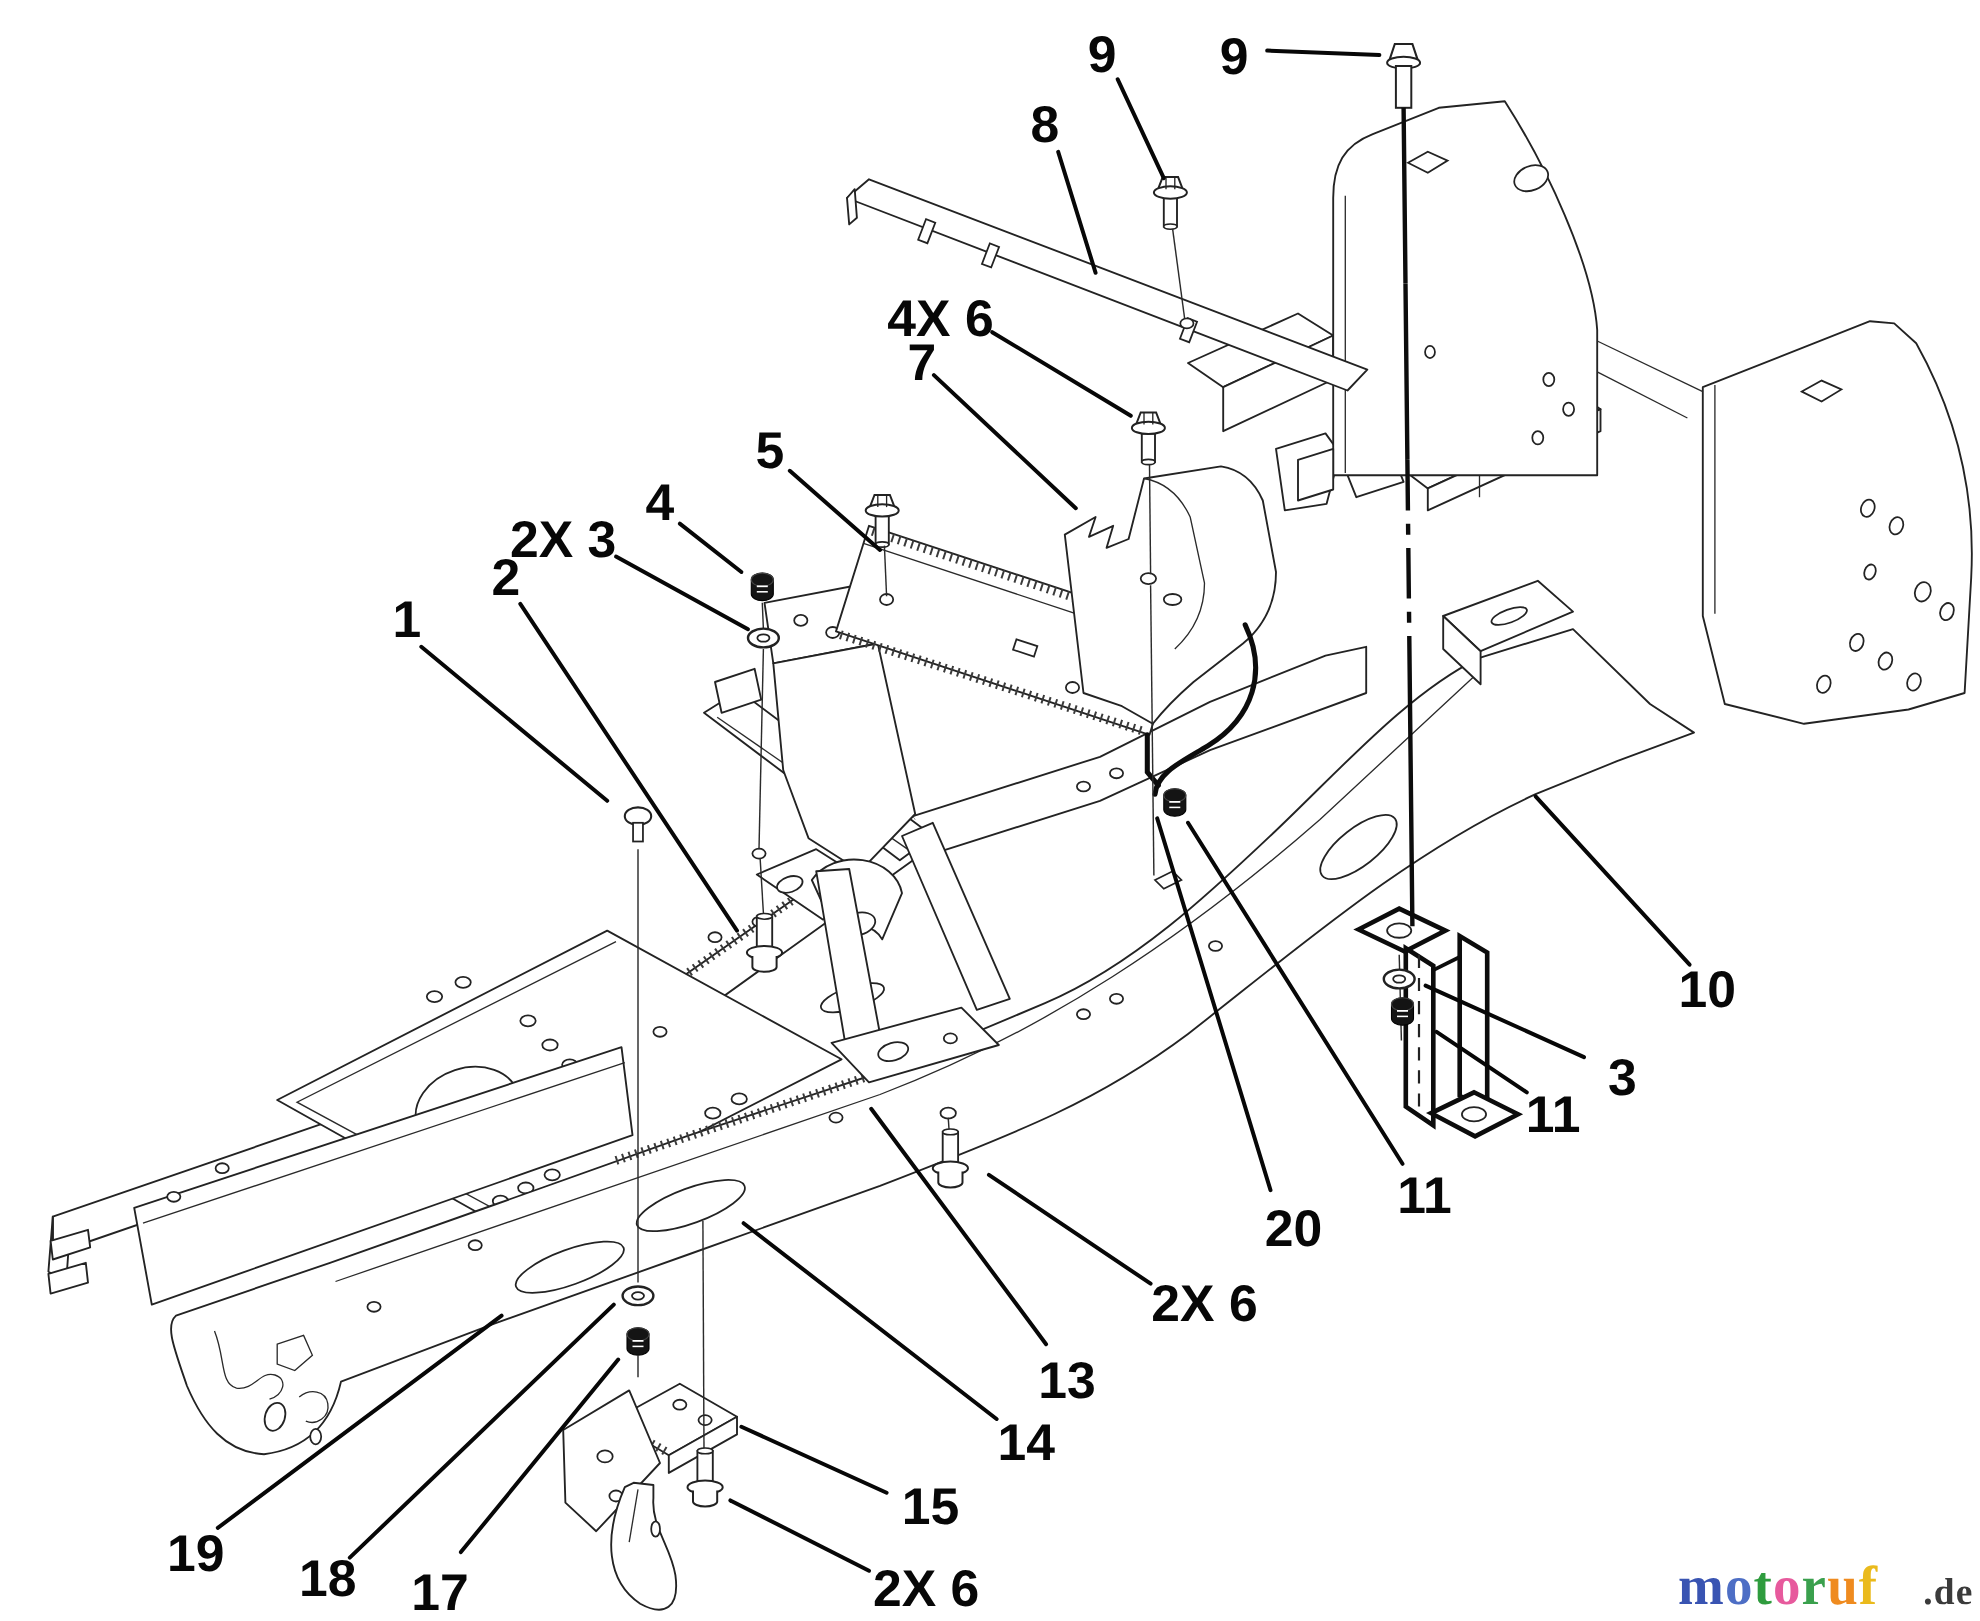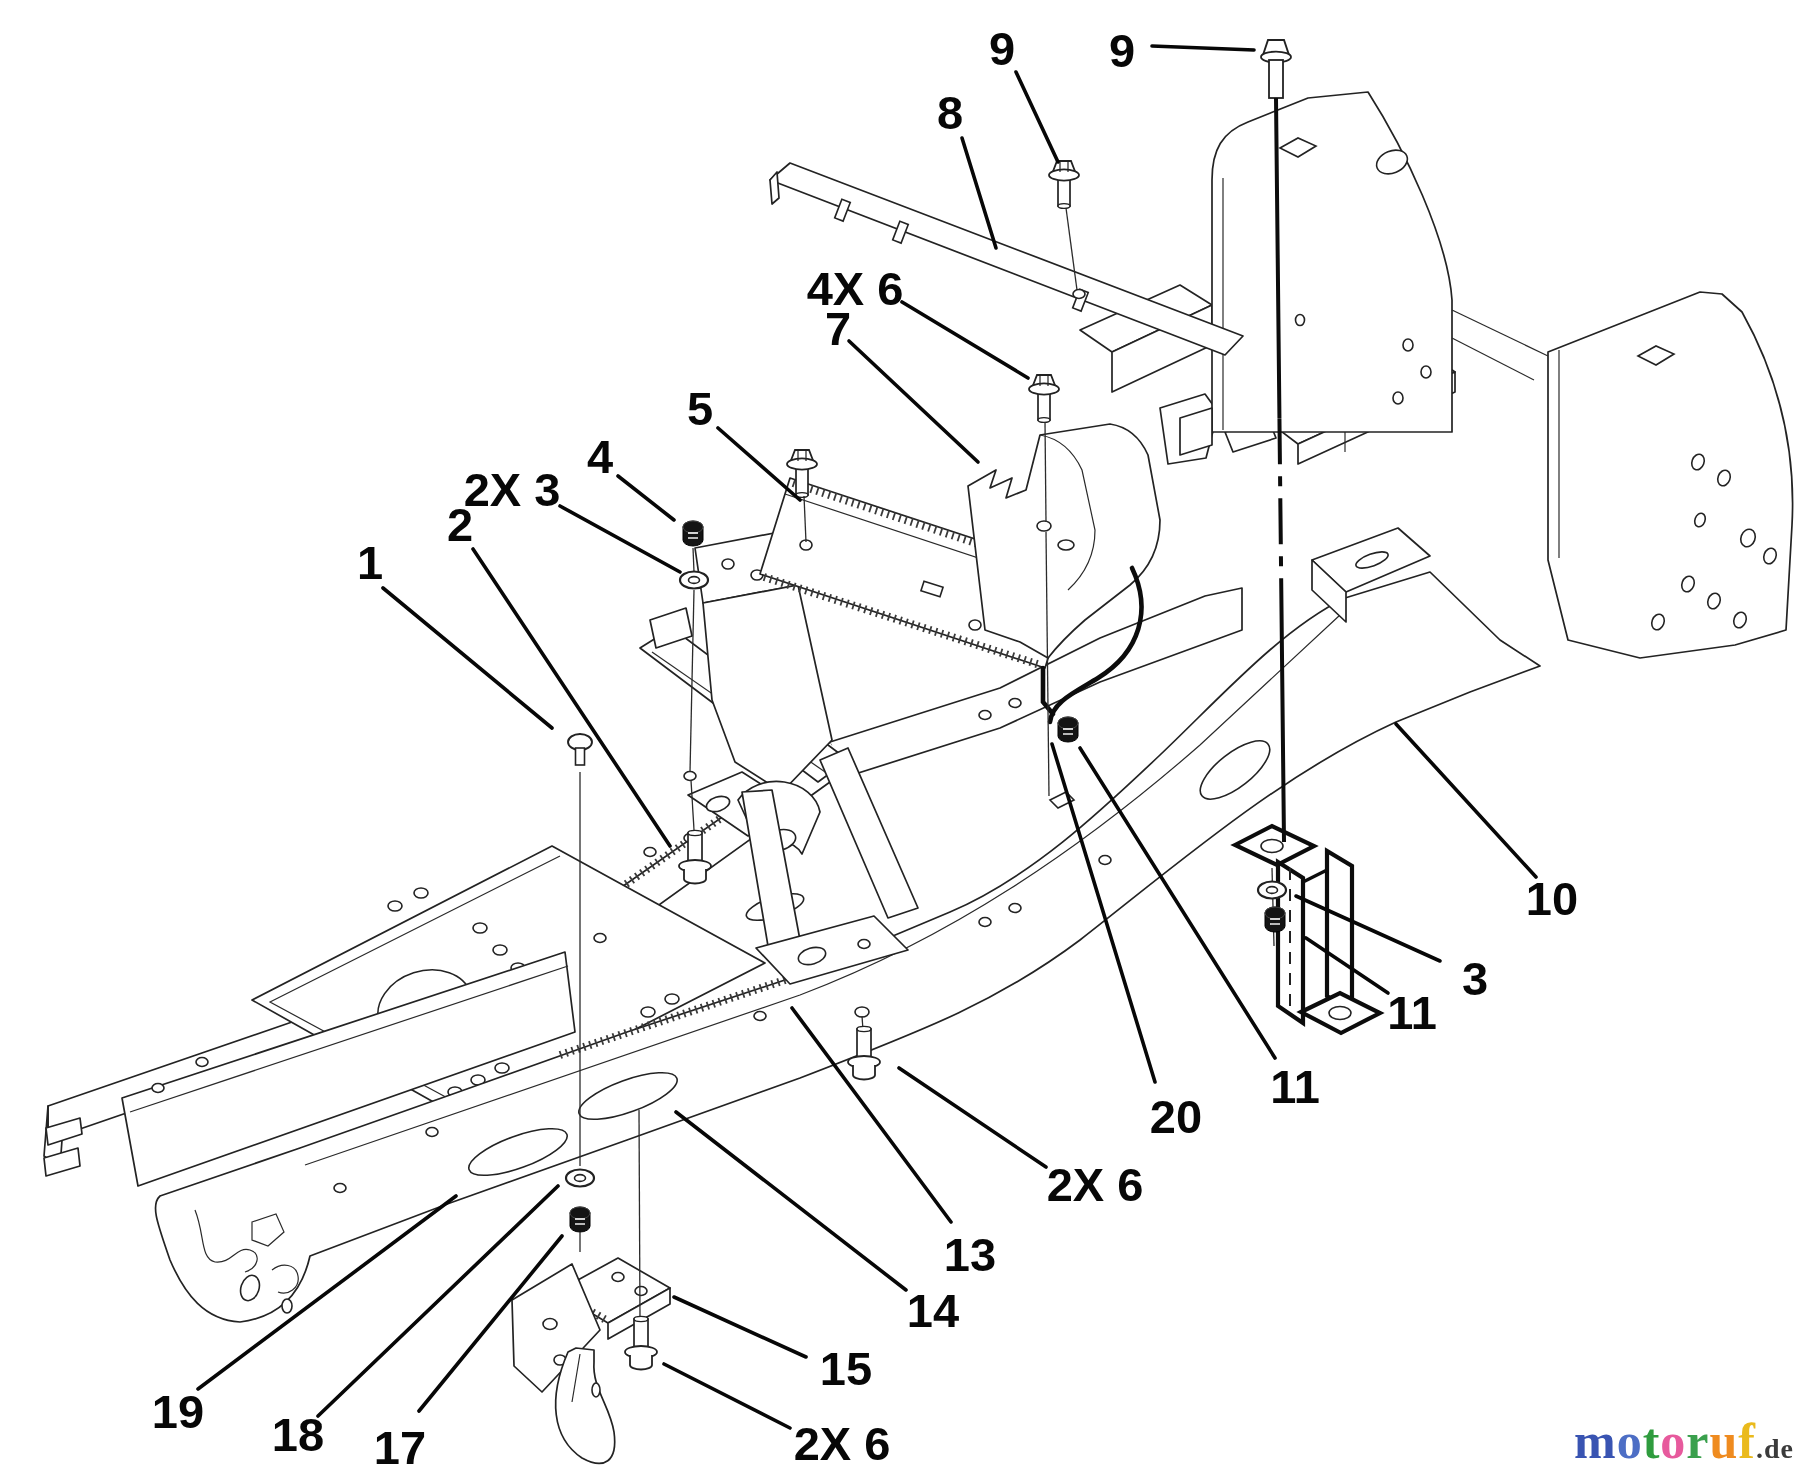--- a/index.html
+++ b/index.html
@@ -9,21 +9,21 @@
   .part{fill:#fff;stroke:#232323;stroke-width:1.7;stroke-linejoin:round;}
   .thin{fill:none;stroke:#2a2a2a;stroke-width:1.2;}
   .axis{fill:none;stroke:#2b2b2b;stroke-width:1.3;}
   .bold{fill:none;stroke:#0c0c0c;stroke-width:4.6;stroke-linecap:round;}
   .hatch{fill:none;stroke:#3a3a3a;stroke-width:8;stroke-dasharray:1.8 4.4;}
   .hole{fill:#fff;stroke:#232323;stroke-width:1.6;}
   .callout-text{font-family:"Liberation Sans",sans-serif;font-weight:bold;font-size:47px;fill:#070707;}
   .leader{stroke:#070707;stroke-width:3.6;stroke-linecap:round;}
   .logo{position:absolute;right:6px;bottom:8px;font-family:"Liberation Serif",serif;
         font-weight:bold;font-size:50px;letter-spacing:1px;line-height:1;white-space:nowrap;}
-  .logo .suffix{font-size:28px;font-weight:bold;}
+  .logo .suffix{font-size:34px;font-weight:bold;margin-left:41px;}
 </style>
 </head>
 <body>
 
 <div class="stage">
 <svg width="1800" height="1474" viewBox="0 0 1800 1474">
   <defs>
     <g id="washer">
       <ellipse cx="0" cy="0" rx="14" ry="8.5" fill="#fff" stroke="#222" stroke-width="2.2"></ellipse>
       <ellipse cx="0" cy="0" rx="5.5" ry="3.4" fill="#fff" stroke="#222" stroke-width="1.6"></ellipse>

